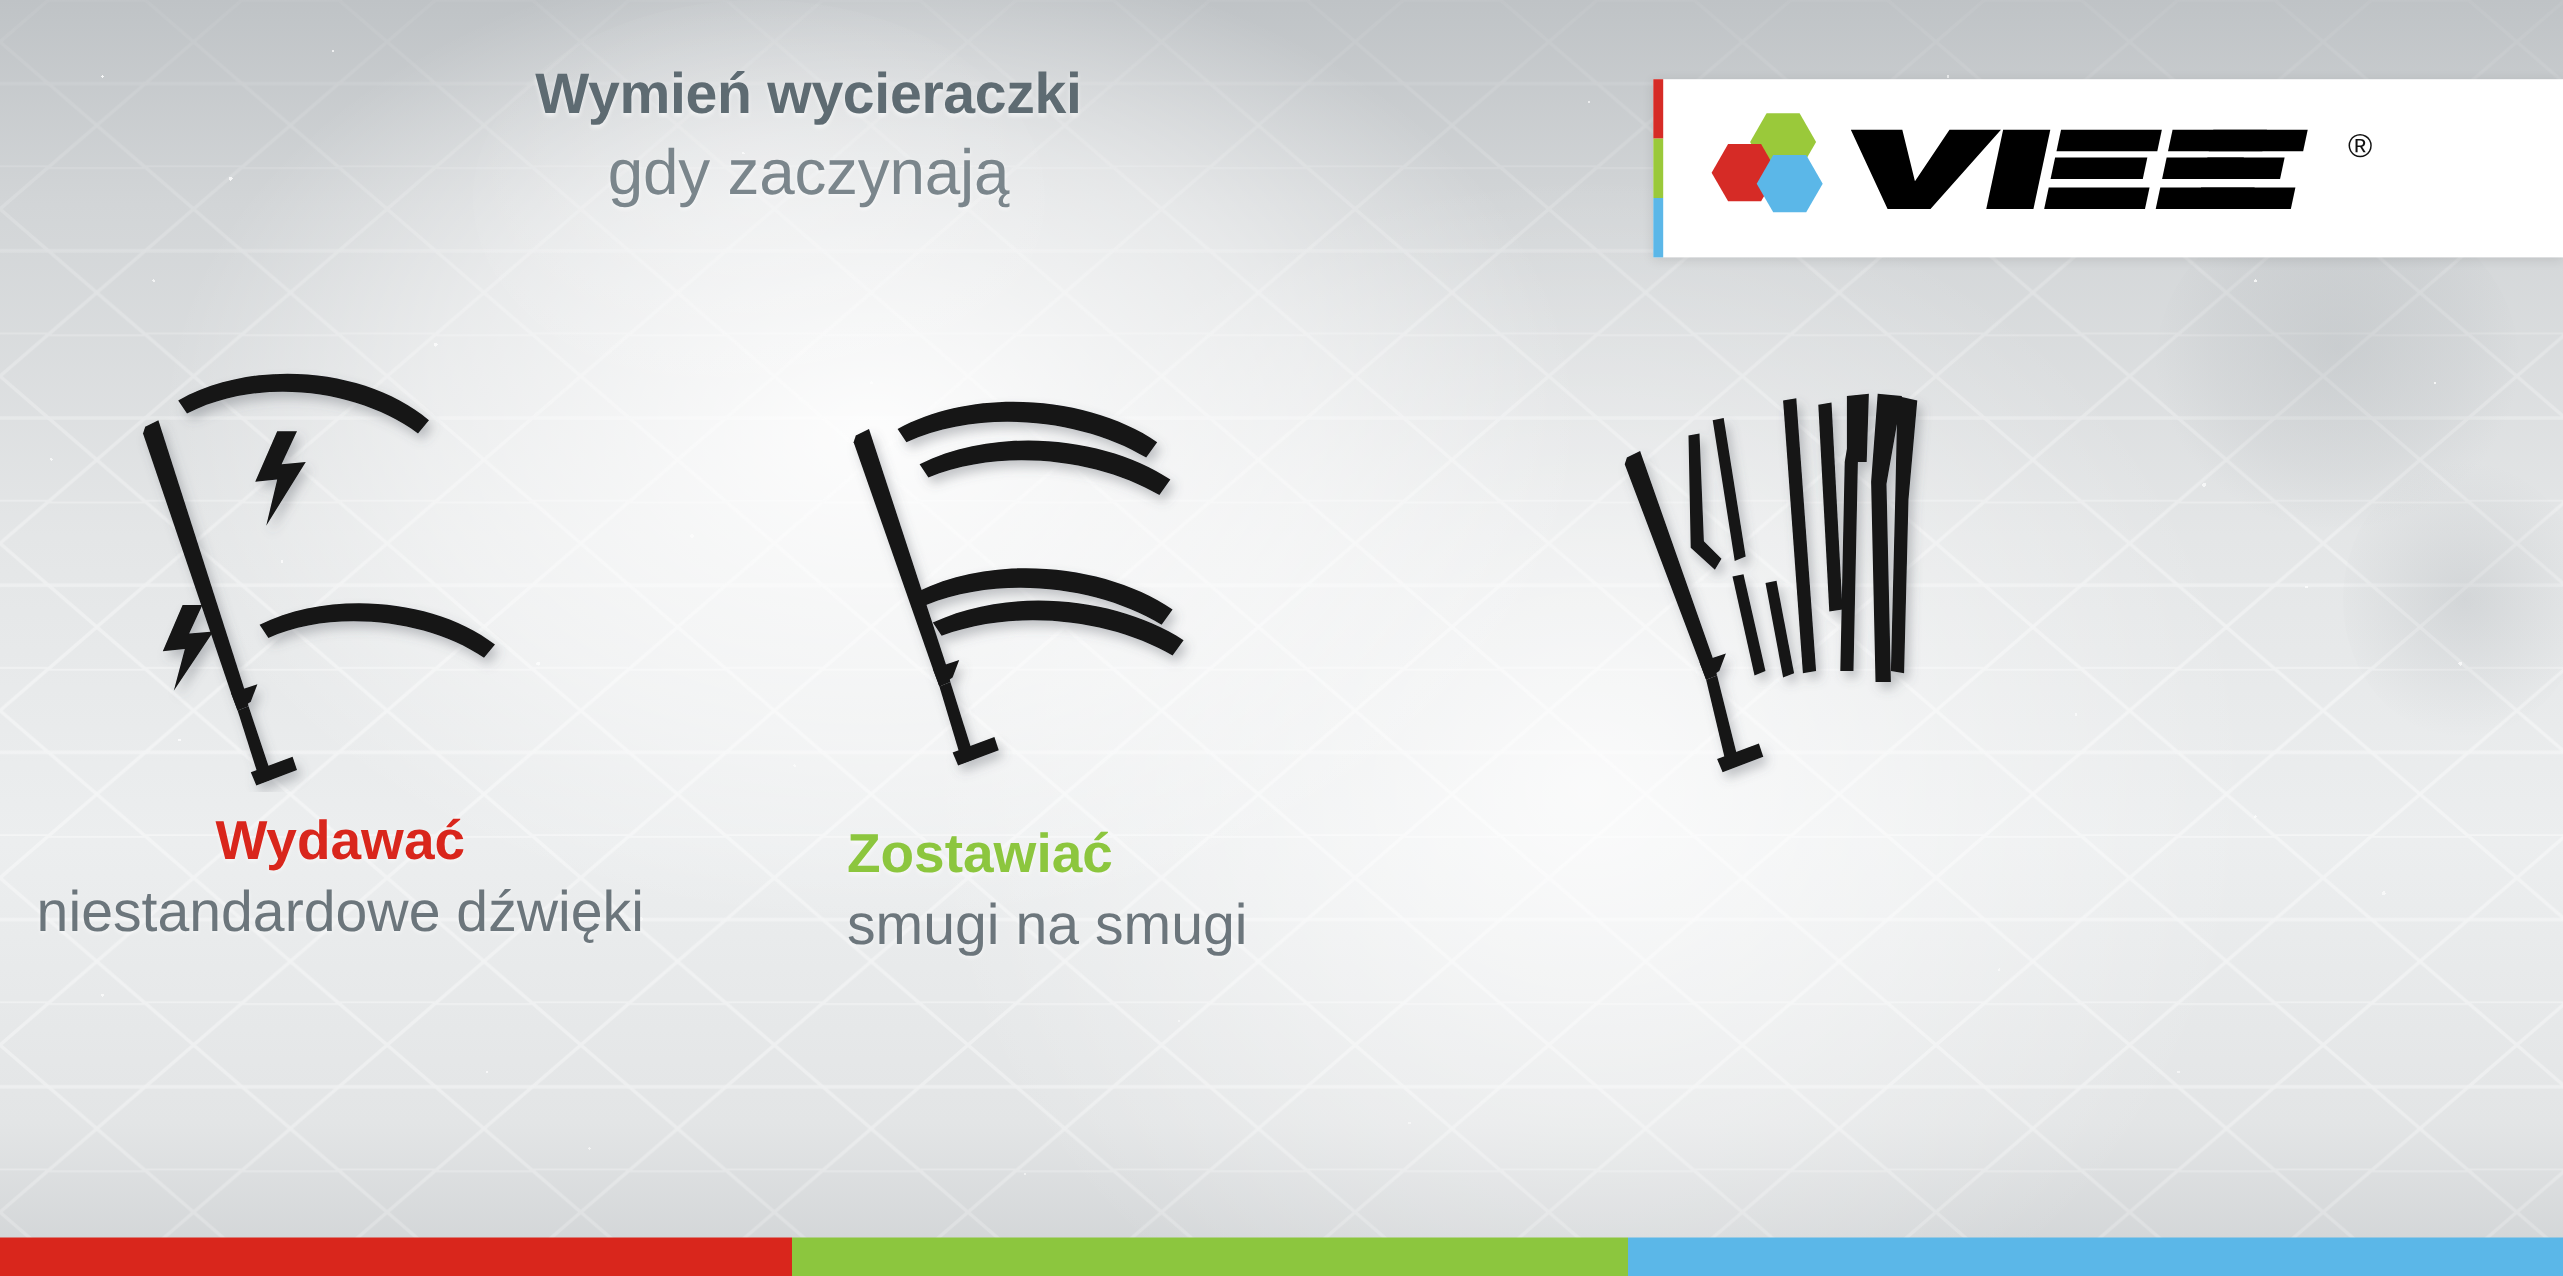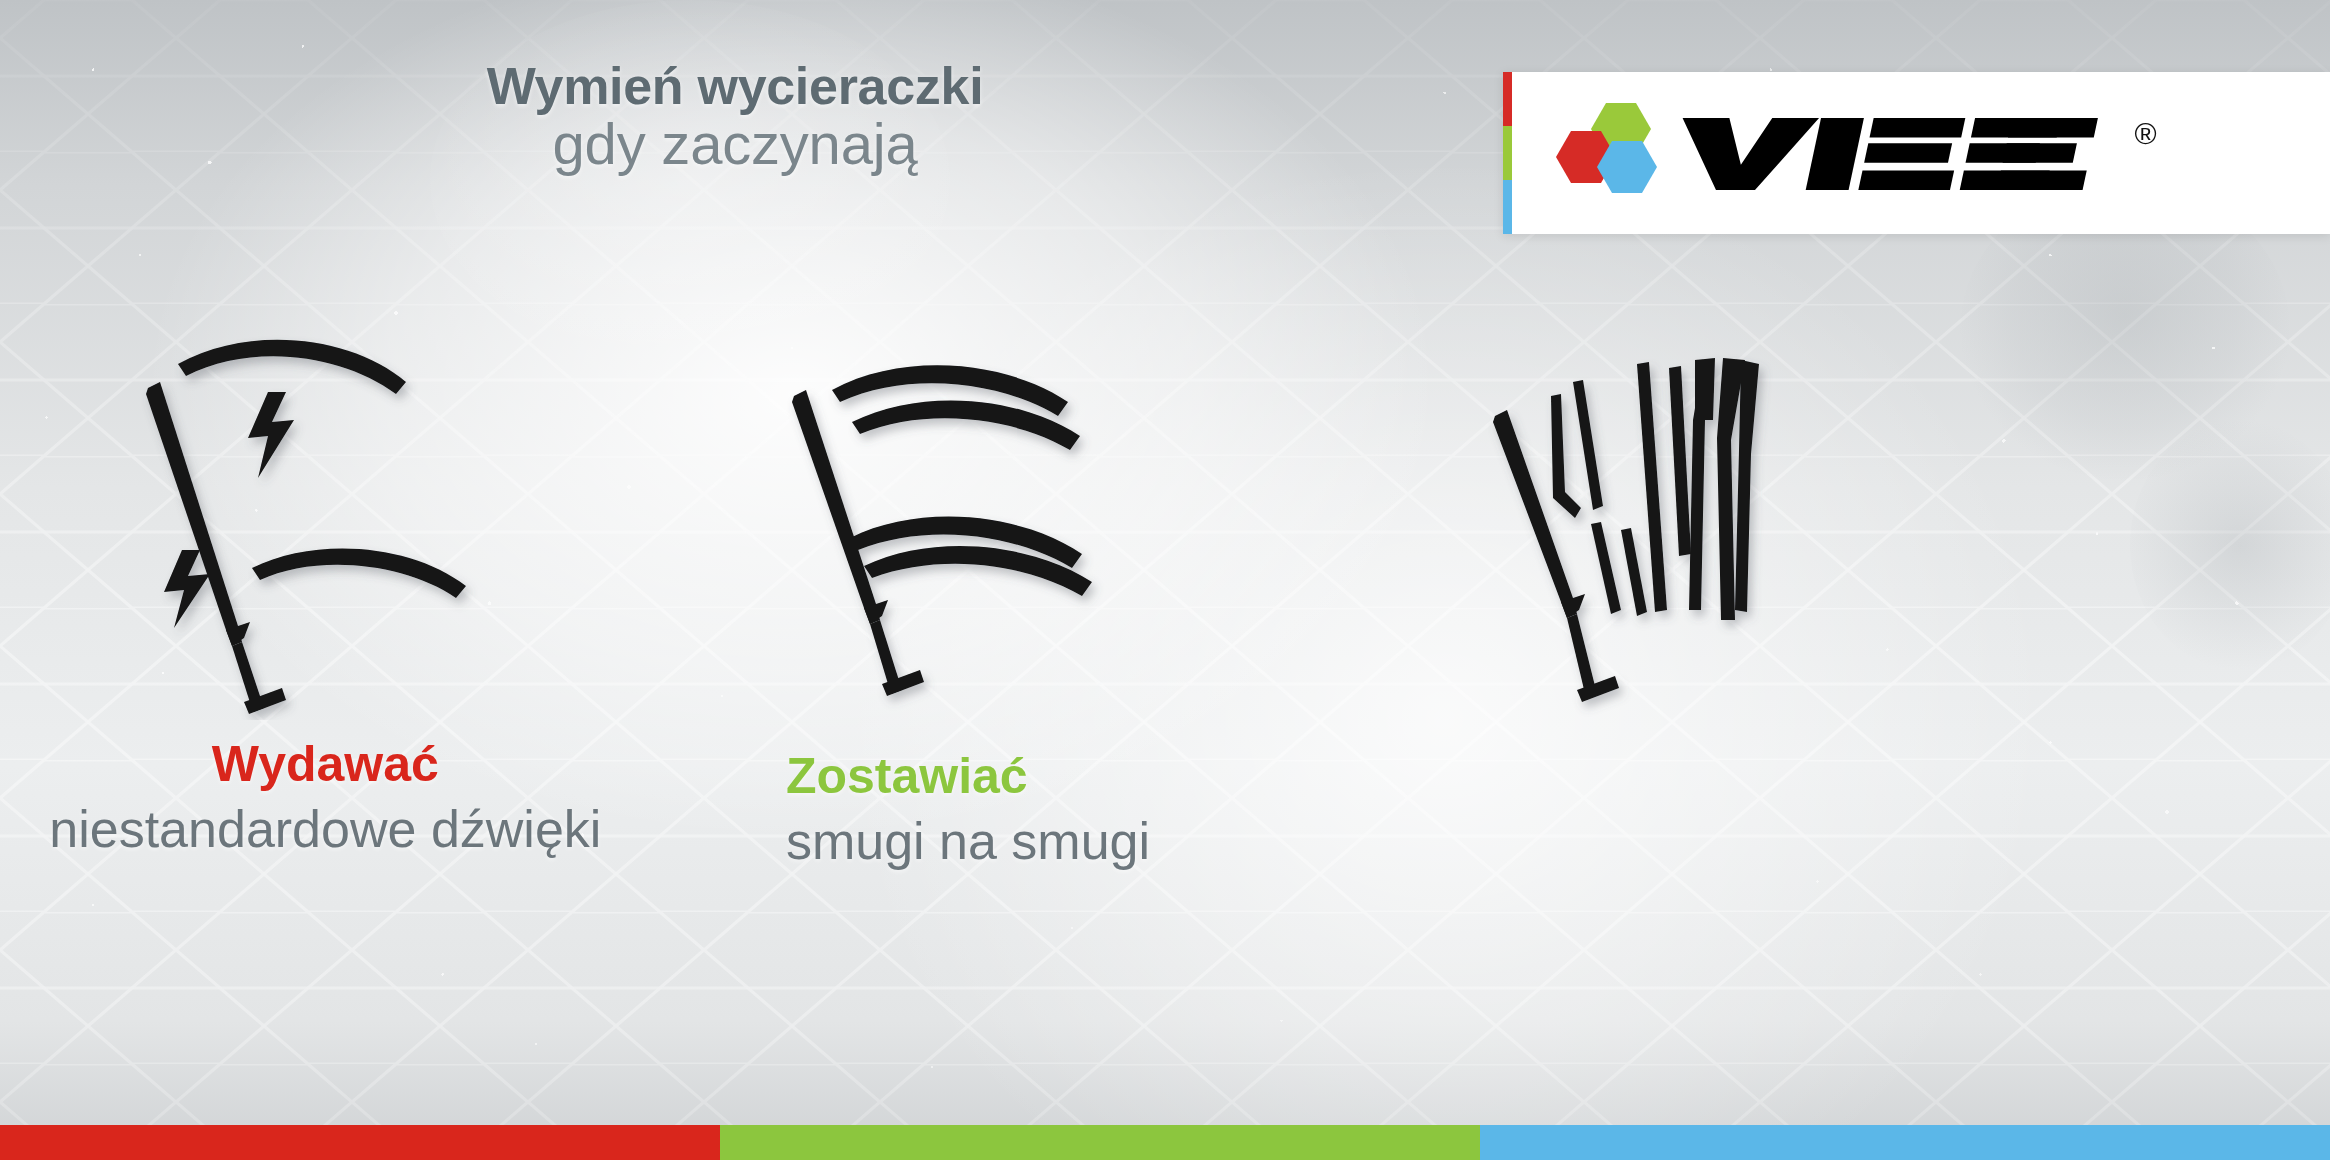--- a/index.html
+++ b/index.html
@@ -104,21 +104,21 @@
   .headline .l1 {
     display:block;
     font-size:52px;
     font-weight:700;
     color:#5e6b72;
     letter-spacing:-0.3px;
     text-shadow:0 2px 4px rgba(255,255,255,.6);
   }
   .headline .l2 {
     display:block;
-    margin-top:3px;
+    margin-top:16px;
     font-size:58px;
     font-weight:400;
     color:#7b868c;
     letter-spacing:-0.2px;
     text-shadow:0 2px 4px rgba(255,255,255,.6);
   }
 
   
   .logo-panel {
     position:absolute;
@@ -156,21 +156,20 @@
     align-self:flex-start;
     margin-top:16px;
   }
 
   
   .columns {
     position:absolute;
     left:0; top:330px;
     width:1928px; height:680px;
     display:flex;
-    margin-left:16px;
   }
   .col {
     flex:1 1 33.333%;
     display:flex;
     flex-direction:column;
     align-items:center;
     position:relative;
   }
   .col .icon-wrap {
     height:420px;

